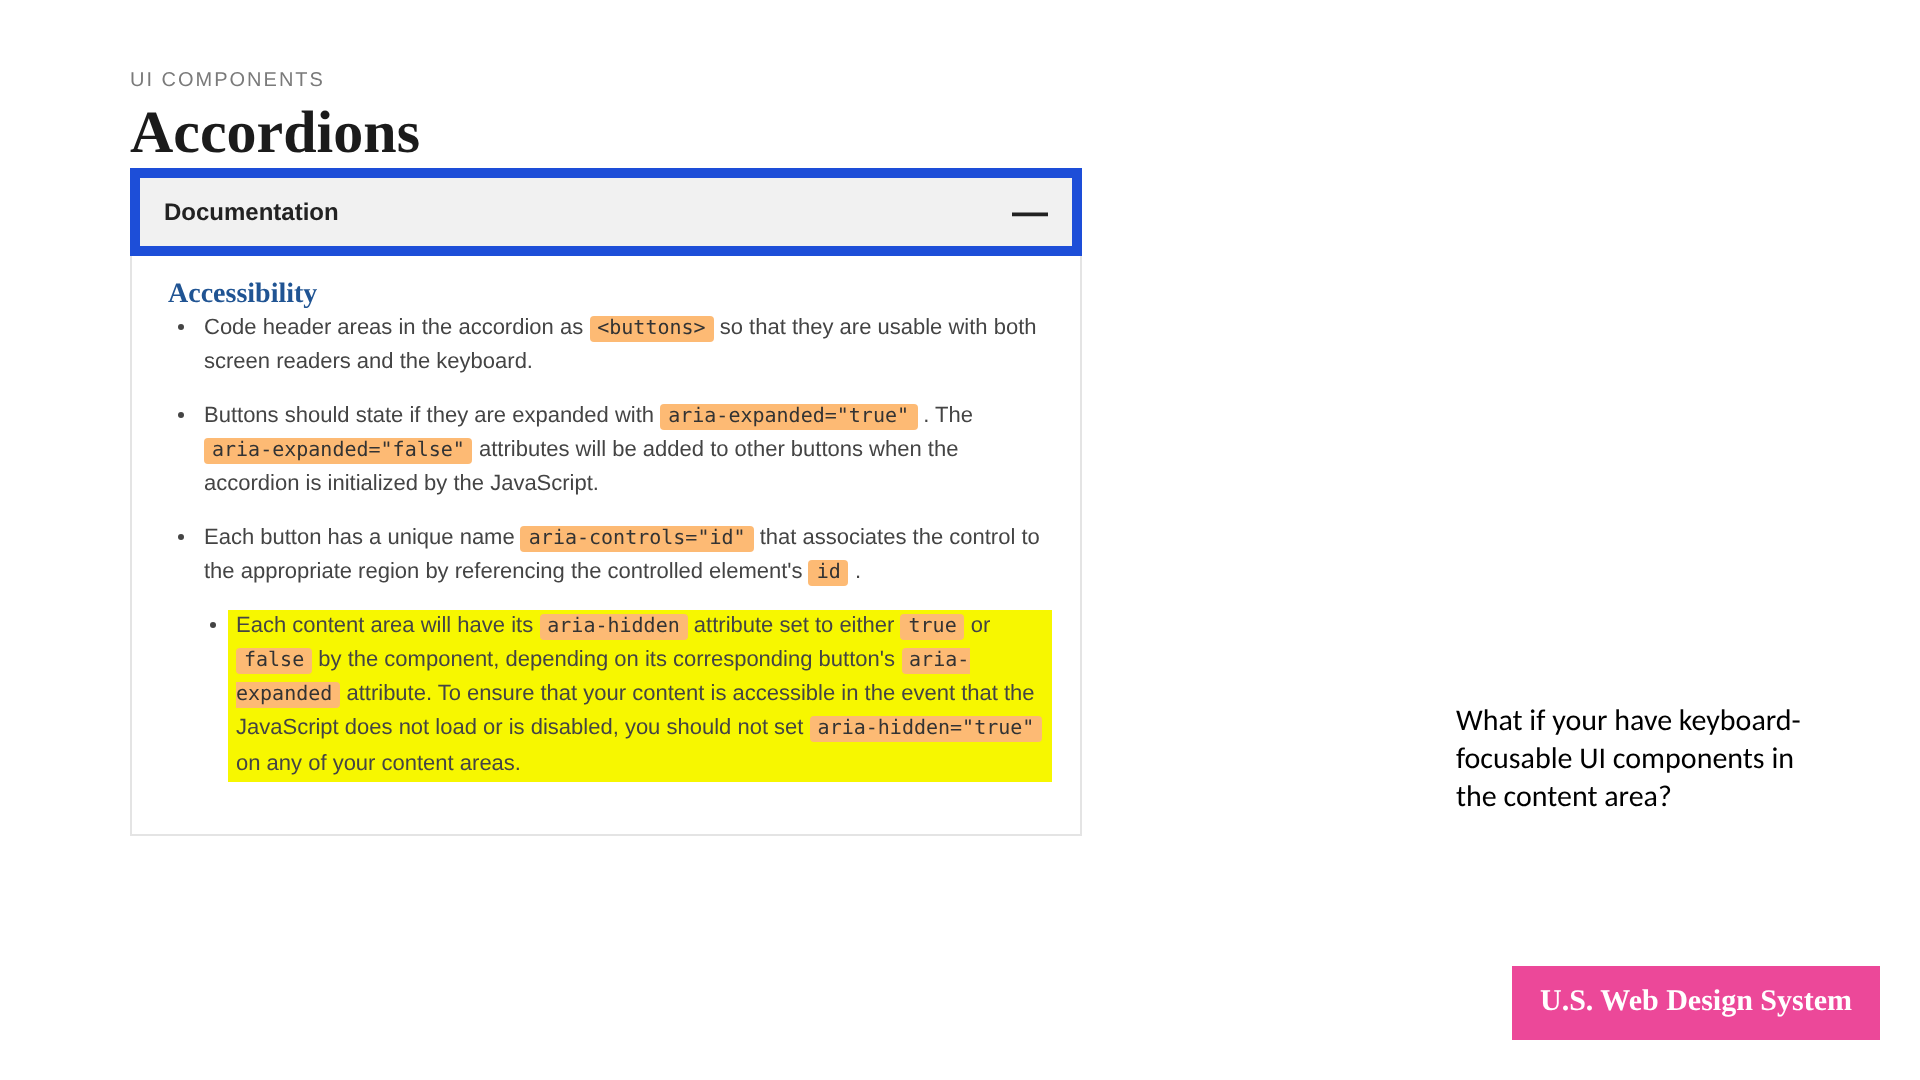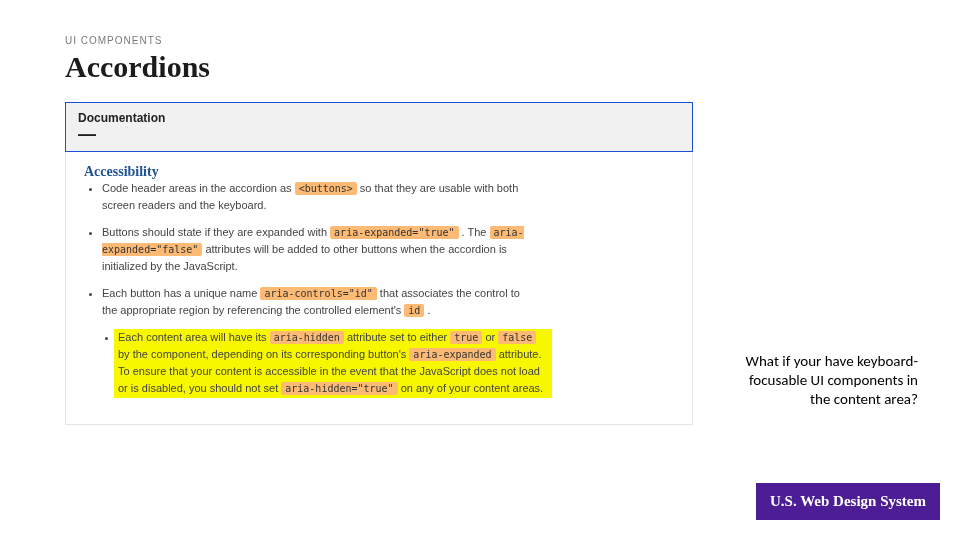--- a/index.html
+++ b/index.html
@@ -1,31 +1,31 @@
 <!DOCTYPE html>
 <html><head>
 <meta charset="utf-8">
 <style>
   * { box-sizing: border-box; margin: 0; padding: 0; }
   html, body { width: 960px; height: 540px; background: #fff; font-family: Georgia, 'Times New Roman', serif; color: #222; overflow: hidden; }
   .stage { position: relative; width: 960px; height: 540px; }
-  .doc-card { position: absolute; left: 65px; top: 35px; width: 628px; }
+  .doc-card { position: absolute; left: 65px; top: 35px; width: 476px; }
   .eyebrow { font-family: Arial, Helvetica, sans-serif; font-size: 10px; letter-spacing: 1px; color: #7a7a7a; text-transform: uppercase; margin-bottom: 4px; }
-  .page-title { font-family: Georgia, serif; font-weight: 700; font-size: 30px; color: #1b1b1b; margin-bottom: 18px; }
-  .accordion-header { display: flex; justify-content: space-between; background: #f1f1f1; border: 1px solid #1d4ed8; padding: 8px 12px; flex-direction: column; }
+  .page-title { font-family: Georgia, serif; font-weight: 700; font-size: 30px; color: #1b1b1b; }
+  .accordion-header { display: flex; align-items: center; justify-content: space-between; background: #f1f1f1; border: 5px solid #1d4ed8; padding: 8px 12px; }
   .accordion-header-label { font-family: Arial, Helvetica, sans-serif; font-weight: 700; font-size: 12px; color: #222; }
   .minus { font-size: 18px; font-weight: 700; line-height: 1; font-family: Arial, sans-serif; }
   .panel { border: 1px solid #e4e4e4; border-top: none; padding: 12px 18px 16px 18px; }
   .section-heading { font-family: Georgia, serif; font-weight: 700; font-size: 14px; color: #205493; margin-bottom: 0; }
   ul.bullets { list-style: disc; padding-left: 18px; }
   ul.bullets > li { font-family: Arial, Helvetica, sans-serif; font-size: 11px; line-height: 1.55; color: #444; margin-bottom: 10px; max-width: 430px; }
   li.highlight { background: #f7f700; box-shadow: -4px 0 0 0 #f7f700, 4px 0 0 0 #f7f700; margin-left: 16px; }
   code.inline { font-family: Menlo, Consolas, monospace; font-size: 10px; background: #fdba74; padding: 1px 4px; border-radius: 2px; color: #333; }
-  .annotation { position: absolute; left: 728px; top: 352px; width: 190px; font-family: Calibri, Arial, sans-serif; font-size: 15px; line-height: 1.25; color: #000; text-align: right; }
-  .footer-badge { position: absolute; right: 20px; bottom: 20px; background: #4c1d95; color: #fff; font-family: Georgia, serif; font-weight: 700; font-size: 15px; padding: 10px 14px; }
+  .annotation { position: absolute; left: 728px; top: 352px; width: 190px; font-family: Calibri, Arial, sans-serif; font-size: 15px; line-height: 1.25; color: #000; }
+  .footer-badge { position: absolute; right: 20px; bottom: 20px; background: #ec4899; color: #fff; font-family: Georgia, serif; font-weight: 700; font-size: 15px; padding: 10px 14px; }
 </style>
 </head>
 <body>
 
 <div class="stage">
 
   <div class="doc-card">
     <div class="eyebrow">UI COMPONENTS</div>
     <h1 class="page-title">Accordions</h1>
 

